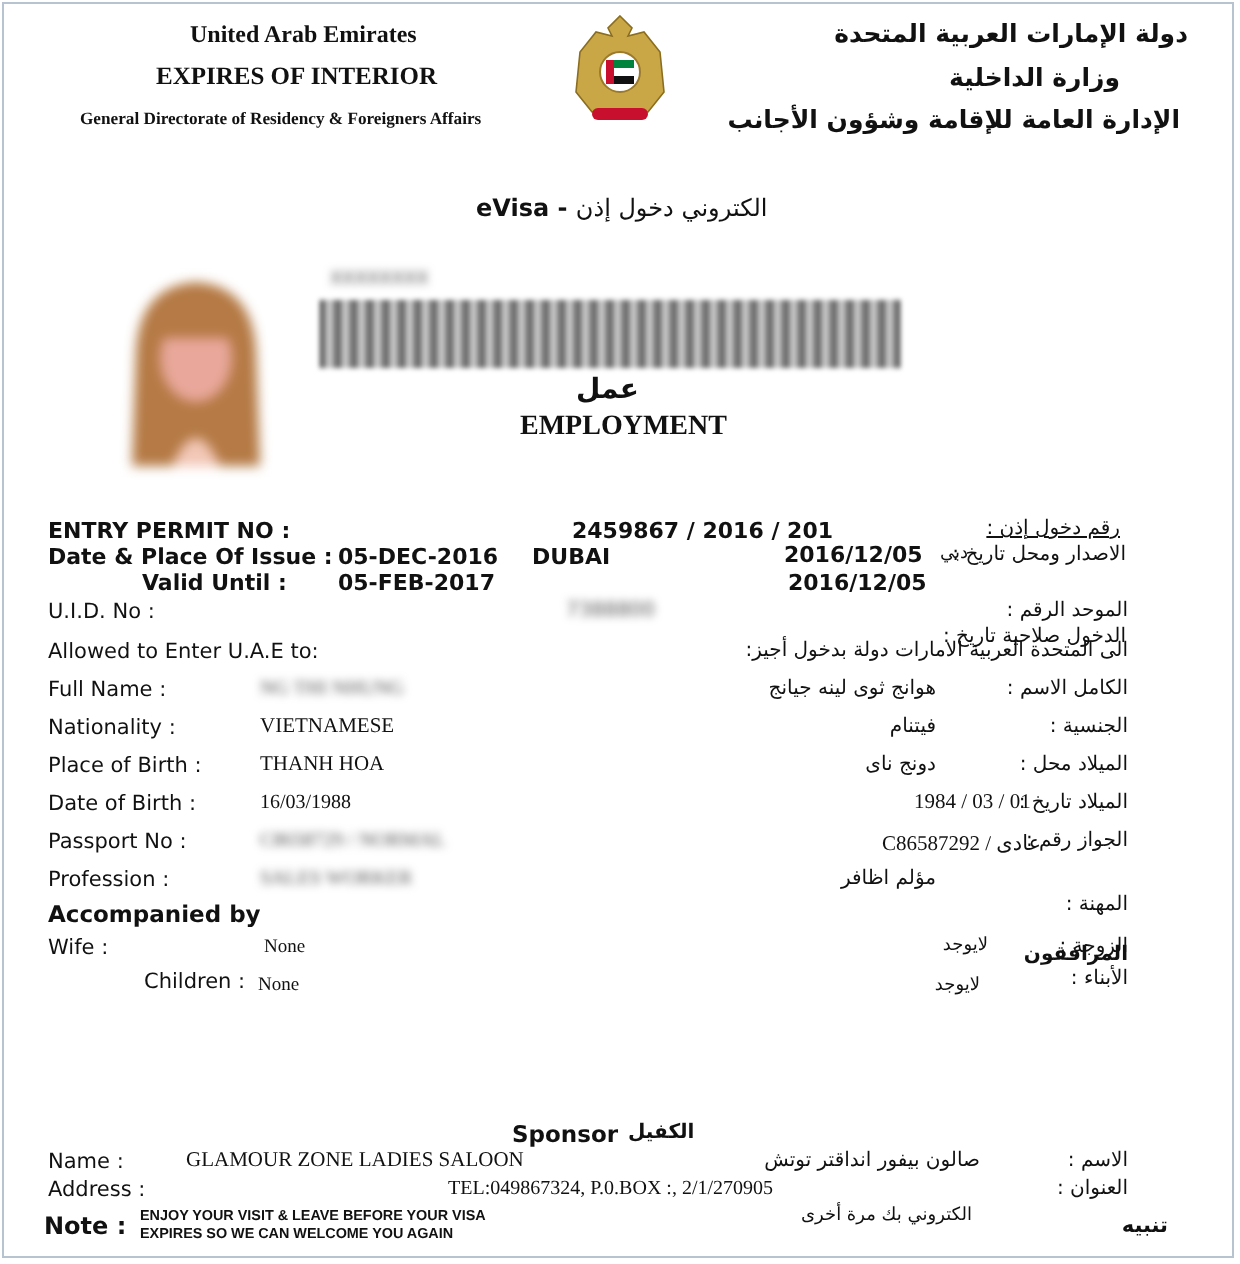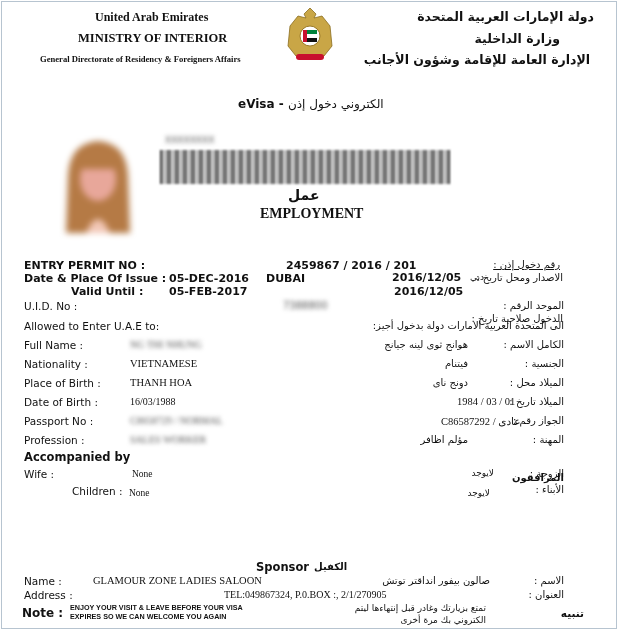--- a/index.html
+++ b/index.html
@@ -14,21 +14,21 @@
   .barcode { position:absolute; left:160px; top:150px; width:290px; height:34px; filter:blur(1.2px);
     background: repeating-linear-gradient(90deg,#333 0 2px,#fff 2px 3px,#444 3px 4px,#fff 4px 6px,#222 6px 7px,#fff 7px 8px); }
   .emblem { position:absolute; left:286px; top:6px; width:48px; height:58px; }
 </style>
 </head>
 <body>
 
 <div class="frame"></div>
 
 <div class="abs serif b" style="left:95px;top:10px;font-size:12px;">United Arab Emirates</div>
-<div class="abs serif b" style="left:78px;top:31px;font-size:12.5px;">MINISTRY OF INTERIOR</div>
+<div class="abs serif b" style="left:78px;top:31px;font-size:12.5px;">EXPIRES OF INTERIOR</div>
 <div class="abs serif b" style="left:40px;top:54px;font-size:8.6px;">General Directorate of Residency &amp; Foreigners Affairs</div>
 
 <svg class="emblem" viewBox="0 0 48 58">
   <path d="M24 2 L30 8 L28 12 L36 10 L44 20 L46 40 L38 50 L10 50 L2 40 L4 20 L12 10 L20 12 L18 8 Z" fill="#c9a646" stroke="#8a6d1f" stroke-width="0.8"></path>
   <circle cx="24" cy="30" r="10" fill="#fff" stroke="#9b7b2a" stroke-width="1"></circle>
   <rect x="17" y="24" width="4" height="12" fill="#c8102e"></rect>
   <rect x="21" y="24" width="10" height="4" fill="#00843d"></rect>
   <rect x="21" y="28" width="10" height="4" fill="#fff"></rect>
   <rect x="21" y="32" width="10" height="4" fill="#111"></rect>
   <rect x="10" y="48" width="28" height="6" rx="3" fill="#c8102e"></rect>
@@ -99,21 +99,21 @@
 <div class="abs ar" style="right:56px;top:396px;font-size:10px;">الميلاد تاريخ :</div>
 <div class="abs serif" style="left:457px;top:396px;font-size:10.5px;">1984 / 03 / 01</div>
 
 <div class="abs" style="left:24px;top:415px;font-size:10.5px;">Passport No :</div>
 <div class="abs blur serif" style="left:130px;top:415px;font-size:10px;">C8658729 / NORMAL</div>
 <div class="abs ar" style="right:56px;top:415px;font-size:10px;">الجواز رقم :</div>
 <div class="abs serif" style="left:441px;top:415px;font-size:10.5px;">C8658729عادى / 2</div>
 
 <div class="abs" style="left:24px;top:434px;font-size:10.5px;">Profession :</div>
 <div class="abs blur serif" style="left:130px;top:434px;font-size:10px;">SALES WORKER</div>
-<div class="abs ar" style="right:56px;top:434px;font-size:10px;">المهنة :</div>
+<div class="abs ar" style="right:56px;top:447px;font-size:10px;">المهنة :</div>
 <div class="abs ar" style="right:152px;top:434px;font-size:10px;">مؤلم اظافر</div>
 
 <div class="abs b" style="left:24px;top:450px;font-size:11.5px;">Accompanied by</div>
 <div class="abs ar b" style="right:56px;top:472px;font-size:10px;margin-left:34px;">المرافقون</div>
 
 <div class="abs" style="left:24px;top:468px;font-size:10.5px;">Wife :</div>
 <div class="abs serif" style="left:132px;top:469px;font-size:9.5px;">None</div>
 <div class="abs ar" style="right:56px;top:468px;font-size:10px;">الزوجة :</div>
 <div class="abs ar" style="right:126px;top:468px;font-size:9px;">لايوجد</div>
 
@@ -133,16 +133,15 @@
 <div class="abs" style="left:24px;top:589px;font-size:10.5px;">Address :</div>
 <div class="abs serif" style="left:224px;top:589px;font-size:10px;">TEL:049867324, P.0.BOX :, 2/1/270905</div>
 <div class="abs ar" style="right:56px;top:589px;font-size:10px;">العنوان :</div>
 
 <div class="abs b" style="left:22px;top:606px;font-size:12px;">Note :</div>
 <div class="abs b" style="left:70px;top:603px;font-size:7.2px;line-height:9px;font-family:'Liberation Sans',sans-serif;">
   <div>ENJOY YOUR VISIT &amp; LEAVE BEFORE YOUR VISA</div>
   <div>EXPIRES SO WE CAN WELCOME YOU AGAIN</div>
 </div>
 <div class="abs ar" style="right:134px;top:602px;font-size:9px;line-height:12px;text-align:right;">
-  <div>تمتع بزيارتك وغادر قبل إنتهاءها ليتم</div>
   <div>الكتروني بك مرة أخرى</div>
 </div>
 <div class="abs ar b" style="right:36px;top:607px;font-size:10.5px;">تنبيه</div>
 
 </body></html>

